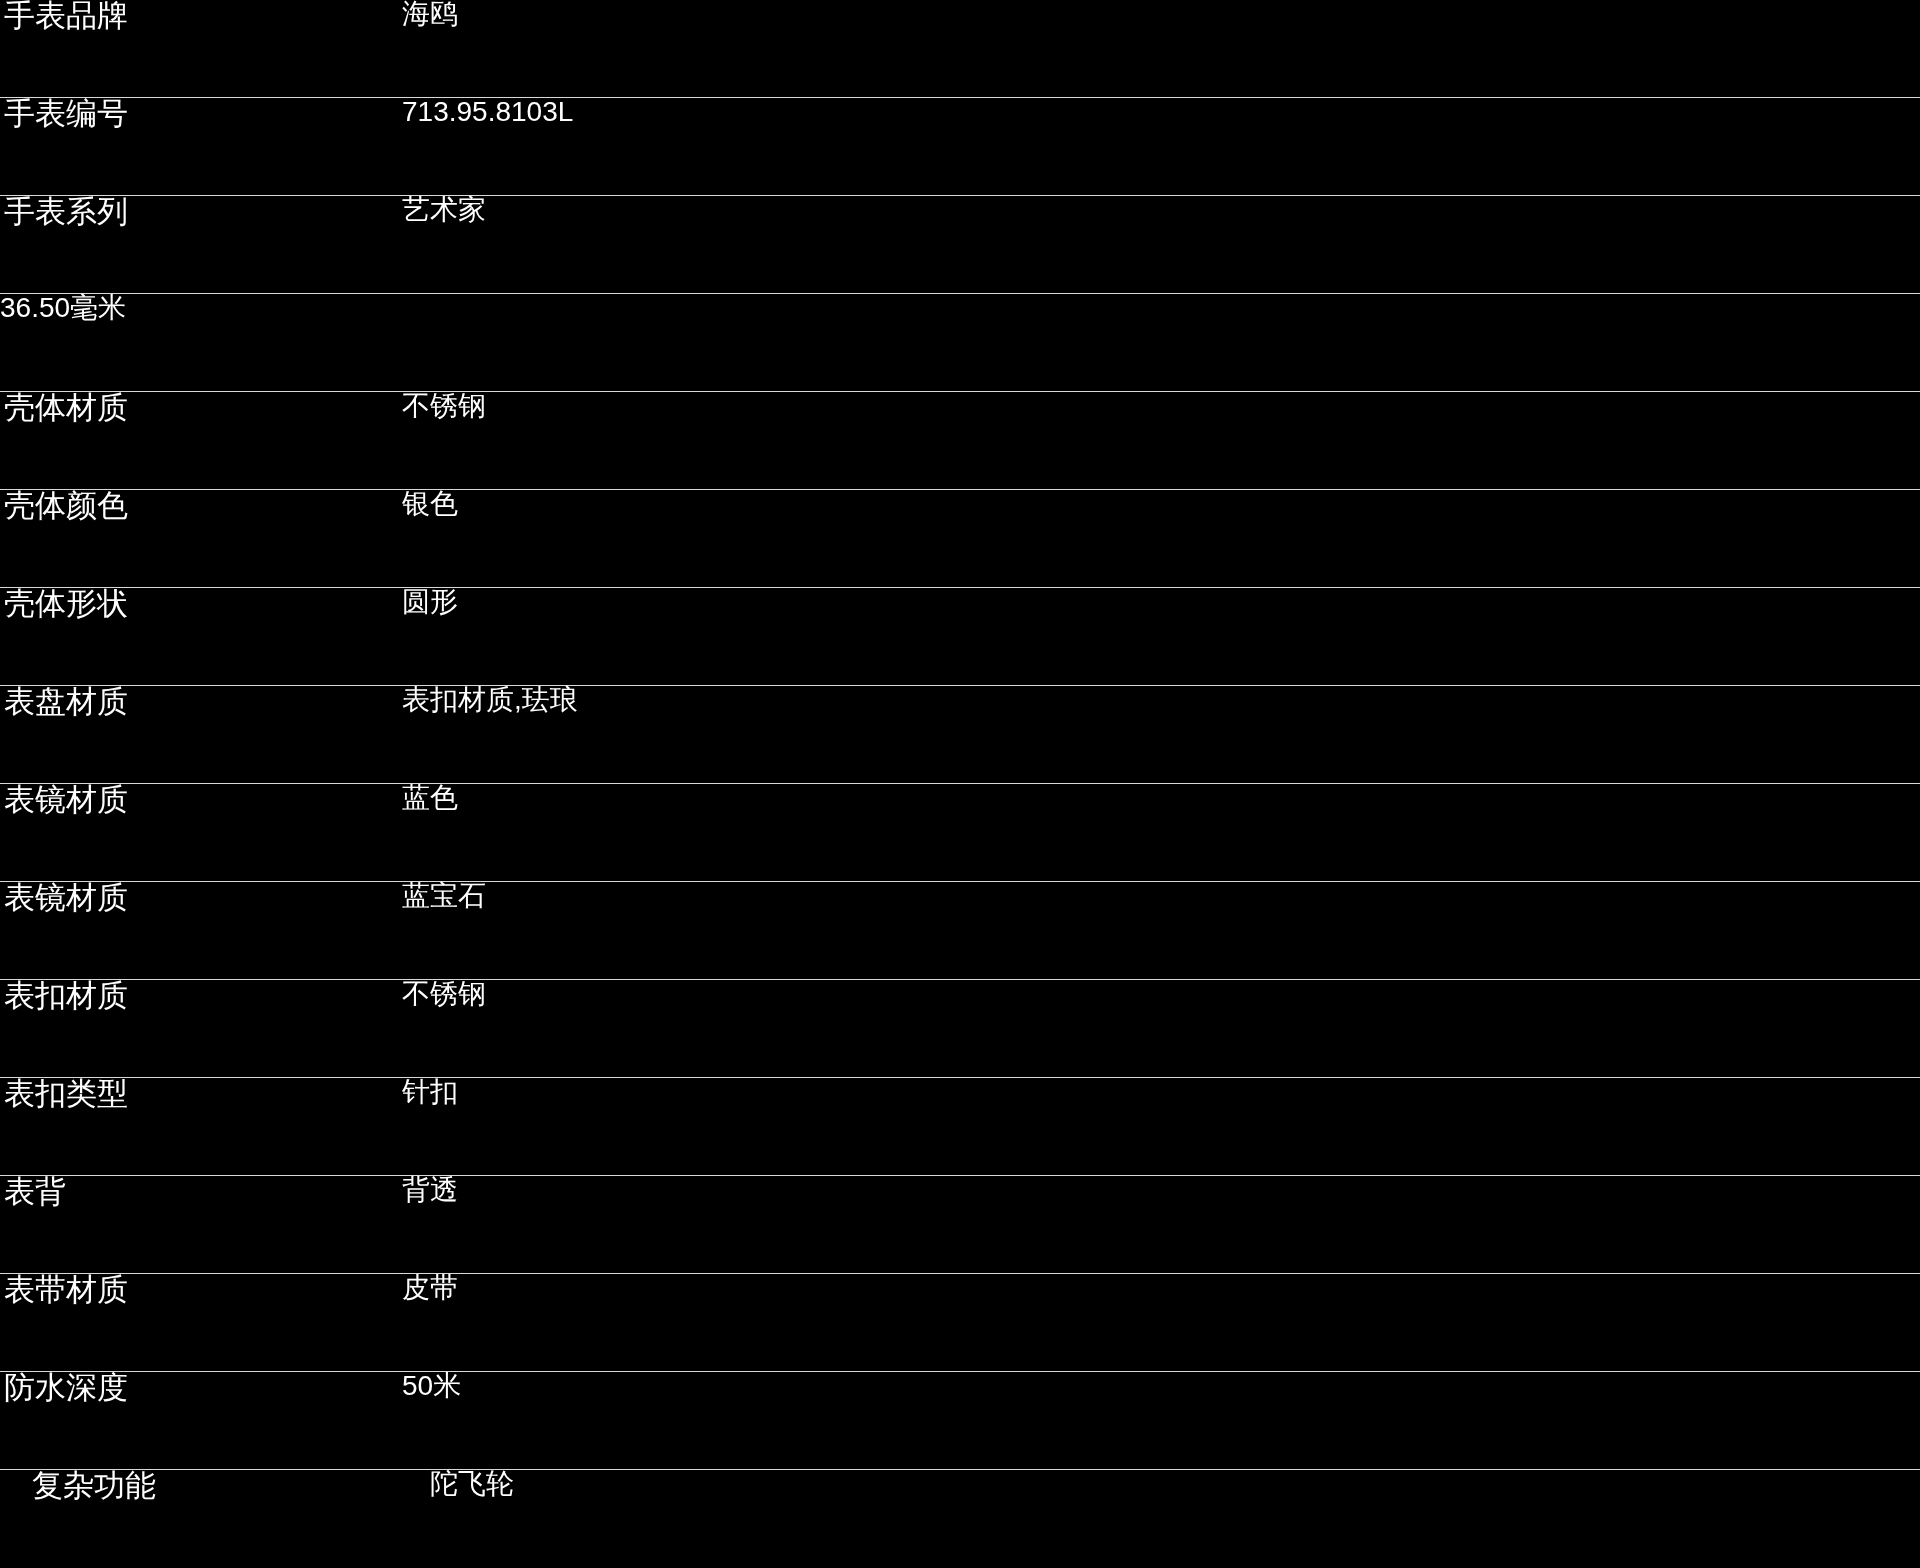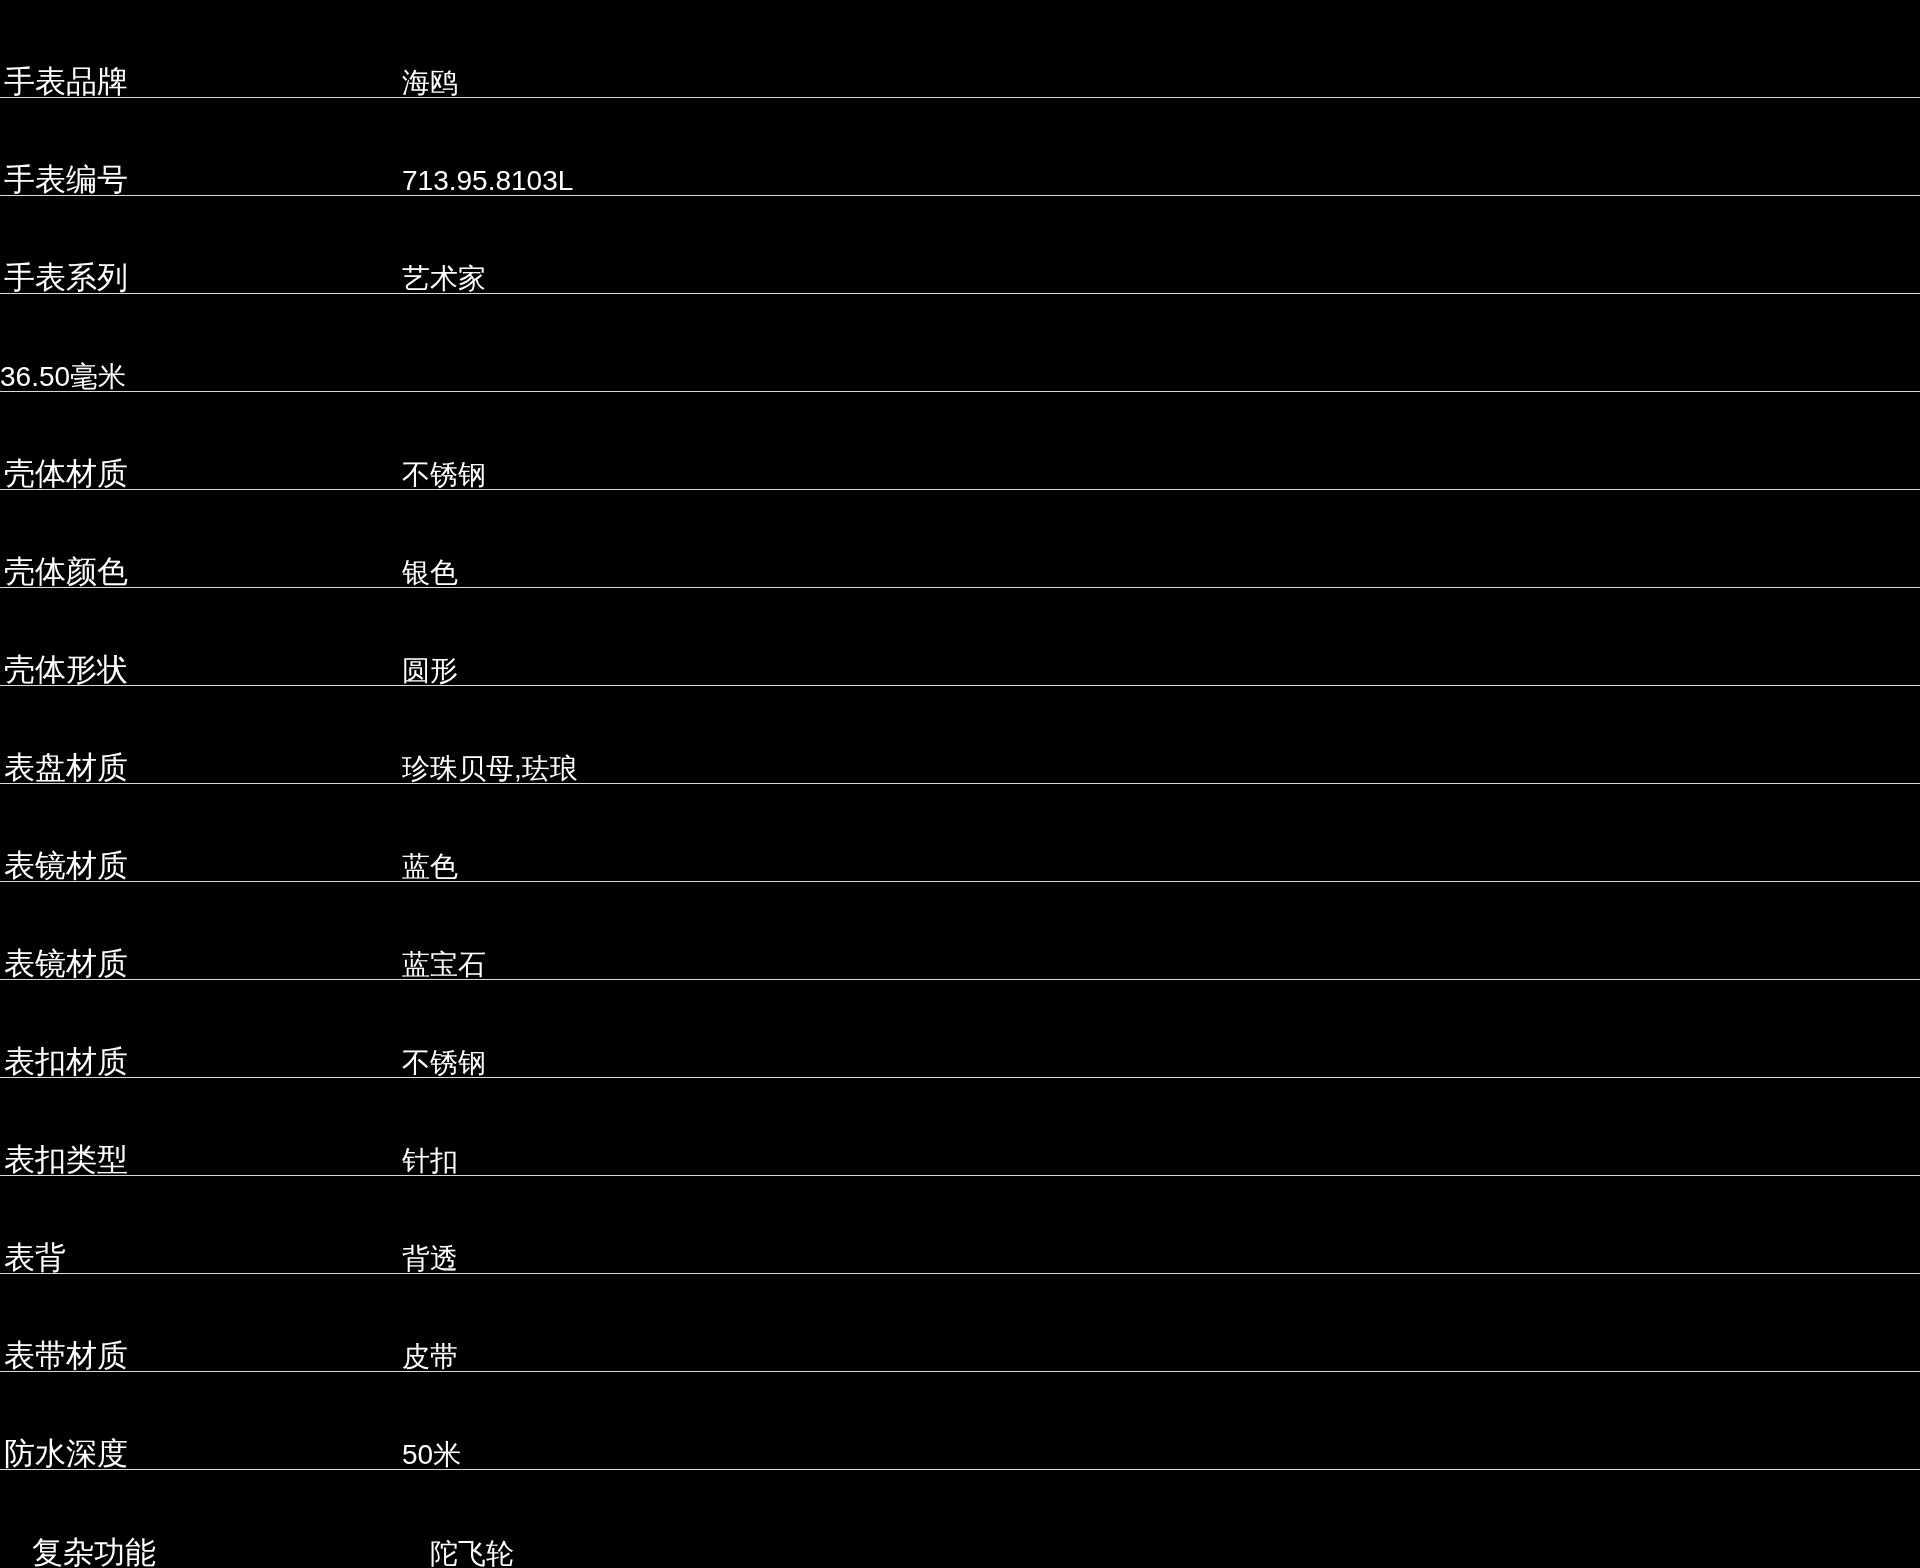--- a/index.html
+++ b/index.html
@@ -17,21 +17,21 @@
     background: var(--bg);
     font-family: "Liberation Sans", "DejaVu Sans", sans-serif;
     overflow: hidden;
   }
   .spec-table {
     width: 1920px;
   }
   .spec-row {
     height: 98px;
     display: flex;
-    align-items: flex-end;
+    align-items: flex-start;
     box-sizing: border-box;
     border-bottom: 1px solid var(--divider);
   }
   .spec-row:last-child {
     border-bottom: none;
     padding-left: 28px;
   }
   .spec-label {
     width: 398px;
     flex-shrink: 0;
@@ -74,21 +74,21 @@
   <div class="spec-row">
     <div class="spec-label">壳体颜色</div>
     <div class="spec-value">银色</div>
   </div>
   <div class="spec-row">
     <div class="spec-label">壳体形状</div>
     <div class="spec-value">圆形</div>
   </div>
   <div class="spec-row">
     <div class="spec-label">表盘材质</div>
-    <div class="spec-value">珍珠贝母,珐琅</div>
+    <div class="spec-value">表扣材质,珐琅</div>
   </div>
   <div class="spec-row">
     <div class="spec-label">表镜材质</div>
     <div class="spec-value">蓝色</div>
   </div>
   <div class="spec-row">
     <div class="spec-label">表镜材质</div>
     <div class="spec-value">蓝宝石</div>
   </div>
   <div class="spec-row">

